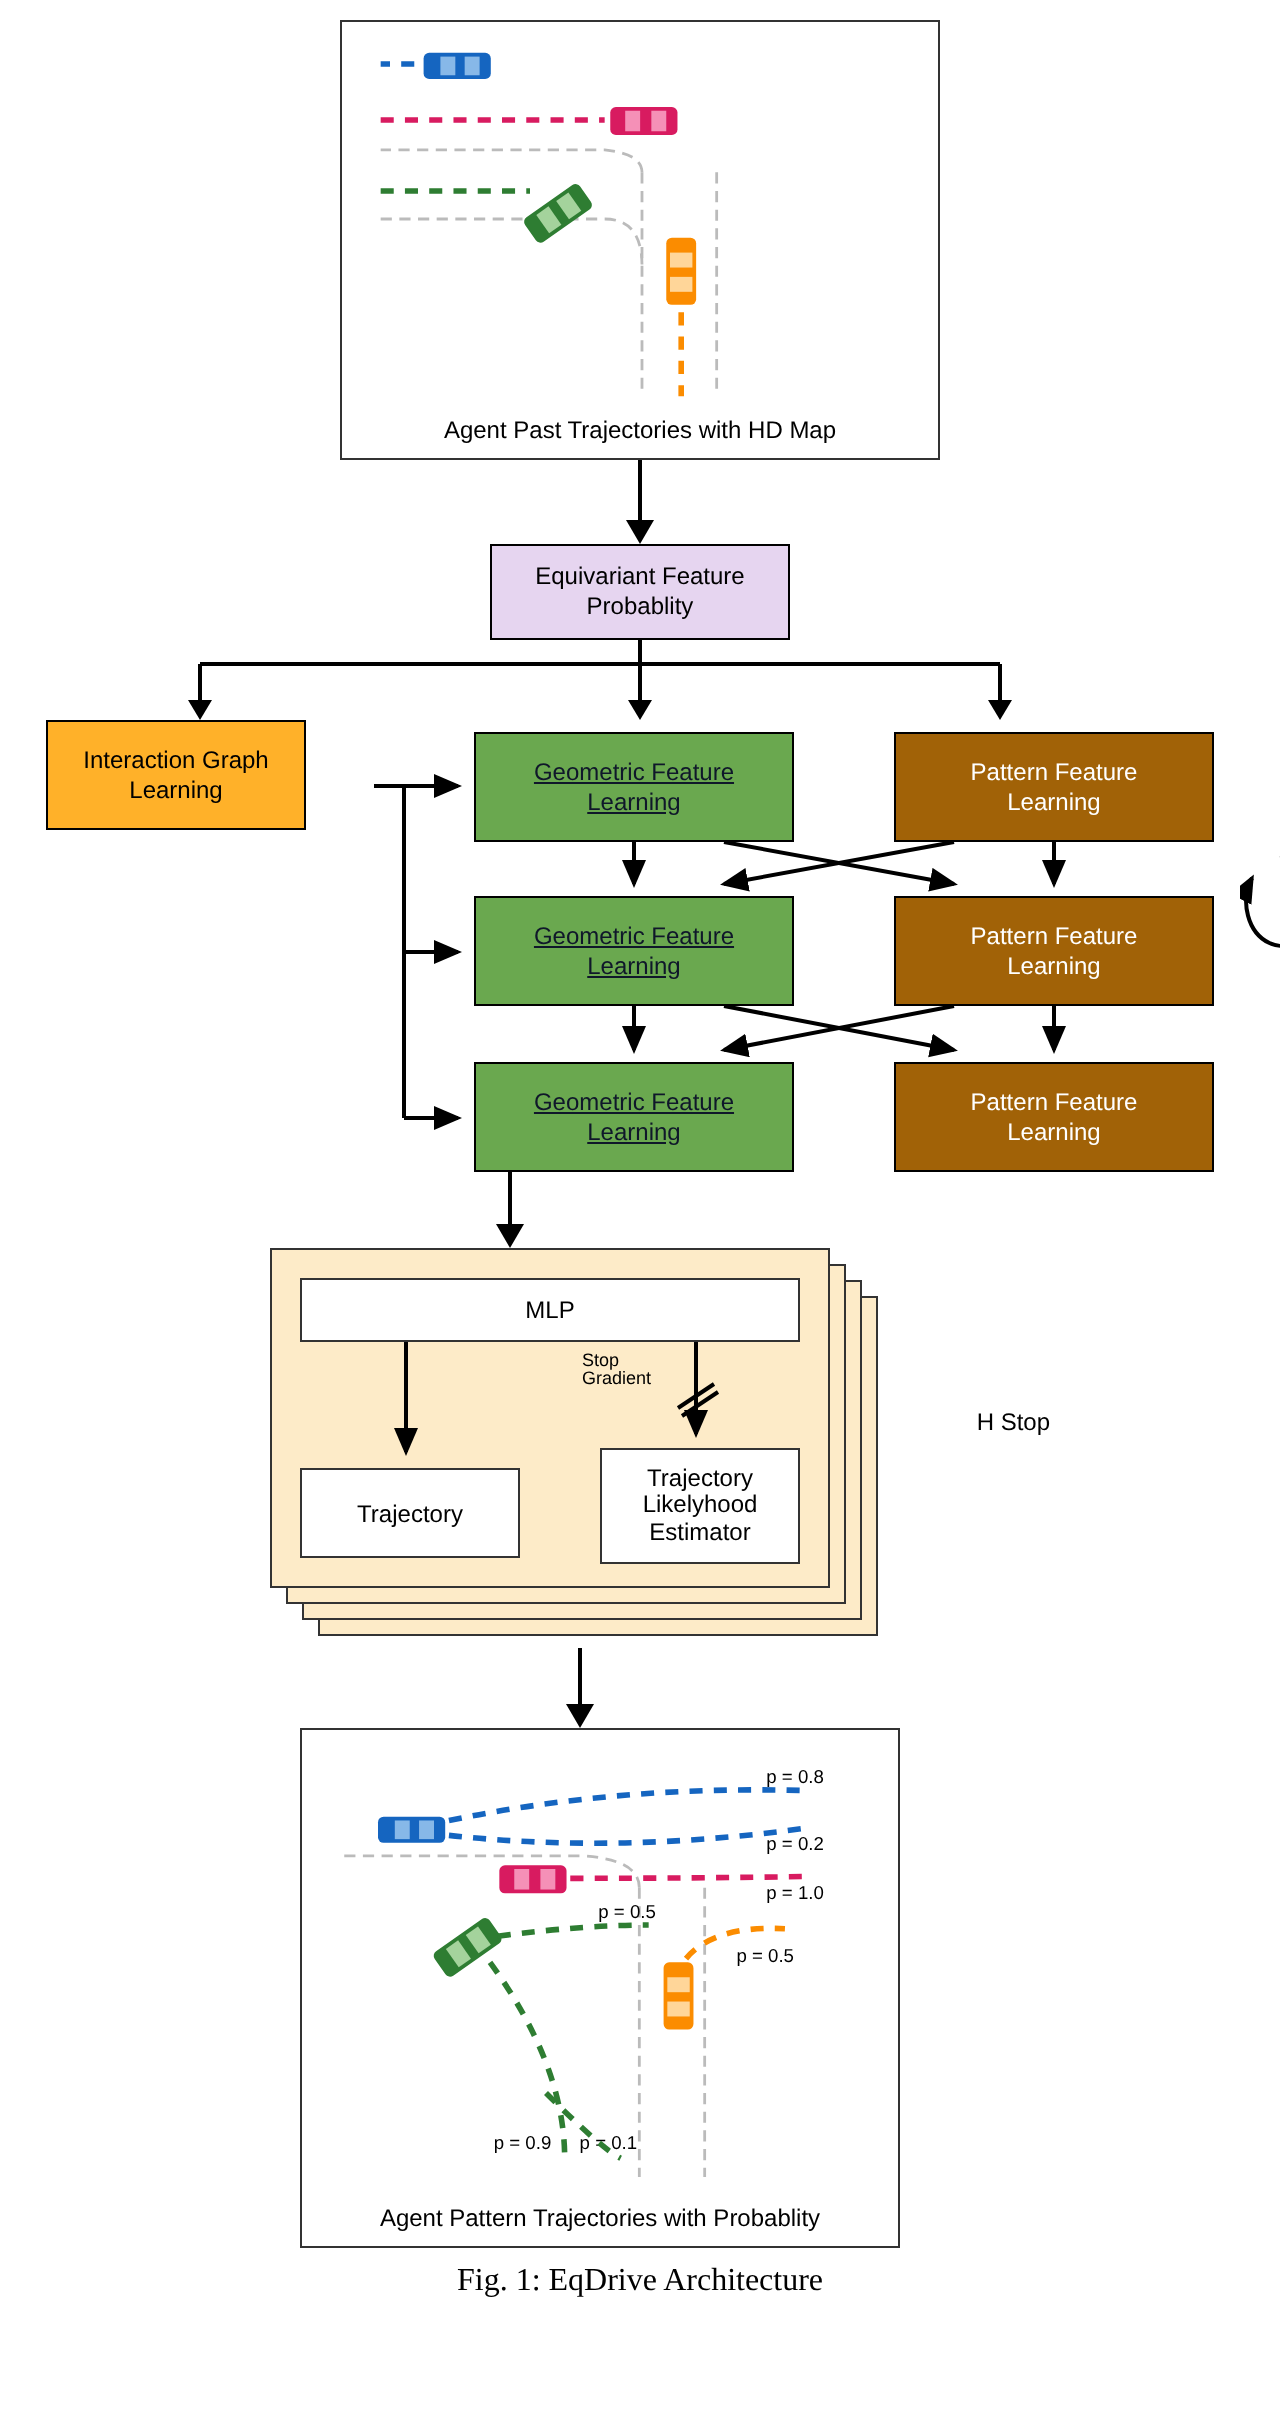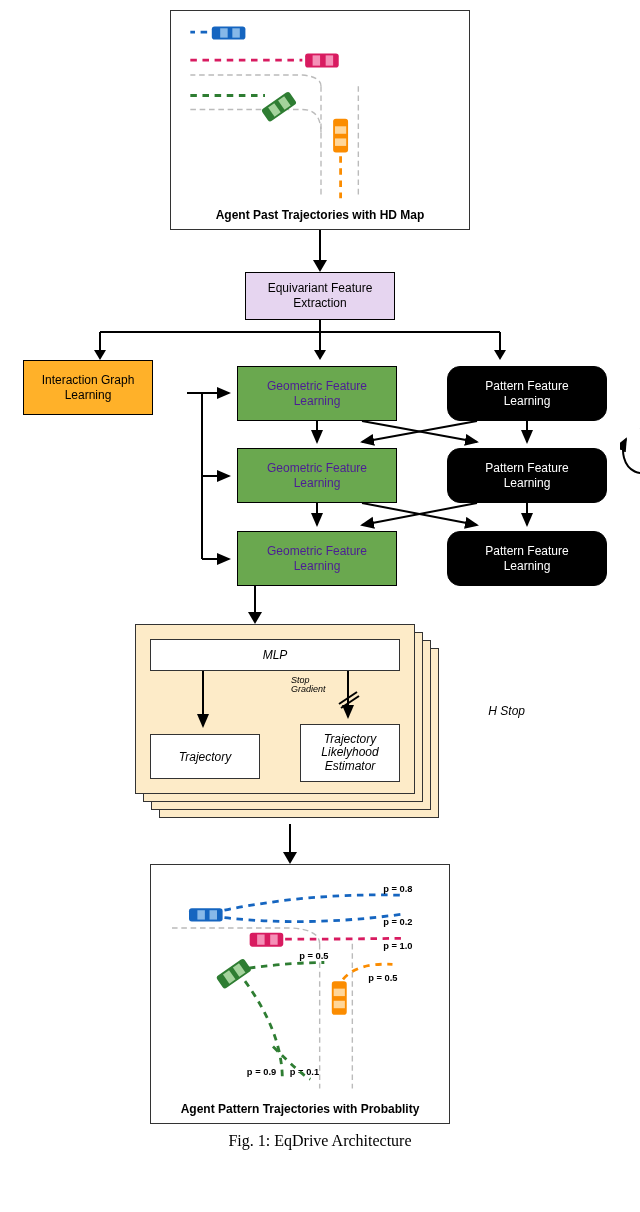--- a/index.html
+++ b/index.html
@@ -18,36 +18,35 @@
     display: flex;
     flex-direction: column;
     align-items: center;
     position: relative;
   }
   .panel {
     border: 1px solid #333;
     padding: 6px 10px 4px 10px;
     background: #fff;
     position: relative;
-    font-weight: bold;
   }
   .panel-top { width: 300px; height: 220px; }
   .panel-bottom { width: 300px; height: 260px; }
   .panel-label { text-align: center; margin-top: 6px; font-size: 12px; }
   
   .box {
     display: flex; align-items: center; justify-content: center;
     text-align: center; padding: 8px 10px; border: 1px solid #000;
     font-size: 12px; line-height: 1.25;
     position: relative;
   }
   .box-lavender { background: #e6d5f0; }
   .box-orange   { background: #ffb129; }
-  .box-green    { background: #6aa84f; color: #4c1d95; }
-  .box-blue     { background: #000000; color: #fff; border-radius: 13px; }
+  .box-green    { background: #6aa84f; color: #0f172a; text-decoration: underline; }
+  .box-blue     { background: #a16207; color: #fff; }
 
   .mlp-panel { position: relative; width: 320px; height: 200px; }
   .mlp-stack-page { position:absolute; border:1px solid #333; background:#fdebc8; }
   .mlp-inner { position:absolute; border:1px solid #333; background:#fff; display:flex; align-items:center; justify-content:center; font-size:12px; text-align:center; padding:4px;}
   
   .h-heads-label { position:absolute; right:-70px; top:80px; font-size:12px; }
   
   .arrow-down {
     width: 0; height: 0;
     border-left: 7px solid transparent;
@@ -111,21 +110,21 @@
         <rect x="165" y="126" width="12" height="8" fill="#ffd699"></rect>
       </g>
     </svg>
     <div class="panel-label">Agent Past Trajectories with HD Map</div>
   </div>
 
   <div class="arrow-stem" style="height:30px;"></div>
   <div class="arrow-down"></div>
 
   <div class="box box-lavender" style="width:150px; white-space:pre-line;">Equivariant Feature
-Extraction</div>
+Probablity</div>
 
   <svg viewBox="0 0 560 40" width="560" height="40">
     <line x1="280" y1="0" x2="280" y2="12" stroke="#000" stroke-width="2"></line>
     <line x1="60" y1="12" x2="460" y2="12" stroke="#000" stroke-width="2"></line>
     <line x1="60" y1="12" x2="60" y2="32" stroke="#000" stroke-width="2"></line>
     <line x1="280" y1="12" x2="280" y2="32" stroke="#000" stroke-width="2"></line>
     <line x1="460" y1="12" x2="460" y2="32" stroke="#000" stroke-width="2"></line>
     <polygon points="60,40 54,30 66,30" fill="#000"></polygon>
     <polygon points="280,40 274,30 286,30" fill="#000"></polygon>
     <polygon points="460,40 454,30 466,30" fill="#000"></polygon>
@@ -182,21 +181,21 @@
         </defs>
         <path d="M20 8 A 18 22 0 1 1 6 18" stroke="#000" stroke-width="2" fill="none" marker-end="url(#ah2)"></path>
       </svg>
 
     </div>
   </div>
 
   <div class="arrow-stem" style="height:28px; margin-top:-2px; margin-left:-130px;"></div>
   <div class="arrow-down" style="margin-left:-130px;"></div>
 
-  <div class="mlp-panel" style="margin-left:-50px;font-style:italic;">
+  <div class="mlp-panel" style="margin-left:-50px;">
     <div class="mlp-stack-page" style="left:24px; top:24px; width:280px; height:170px;"></div>
     <div class="mlp-stack-page" style="left:16px; top:16px; width:280px; height:170px;"></div>
     <div class="mlp-stack-page" style="left:8px;  top:8px;  width:280px; height:170px;"></div>
     <div class="mlp-stack-page" style="left:0;    top:0;    width:280px; height:170px;"></div>
 
     <div class="mlp-inner" style="left:15px; top:15px; width:250px; height:32px;">MLP</div>
     <div class="mlp-inner" style="left:15px; top:110px; width:110px; height:45px;">Trajectory</div>
     <div class="mlp-inner" style="left:165px; top:100px; width:100px; height:58px; white-space:pre-line; line-height:1.1;">Trajectory
 Likelyhood
 Estimator</div>

